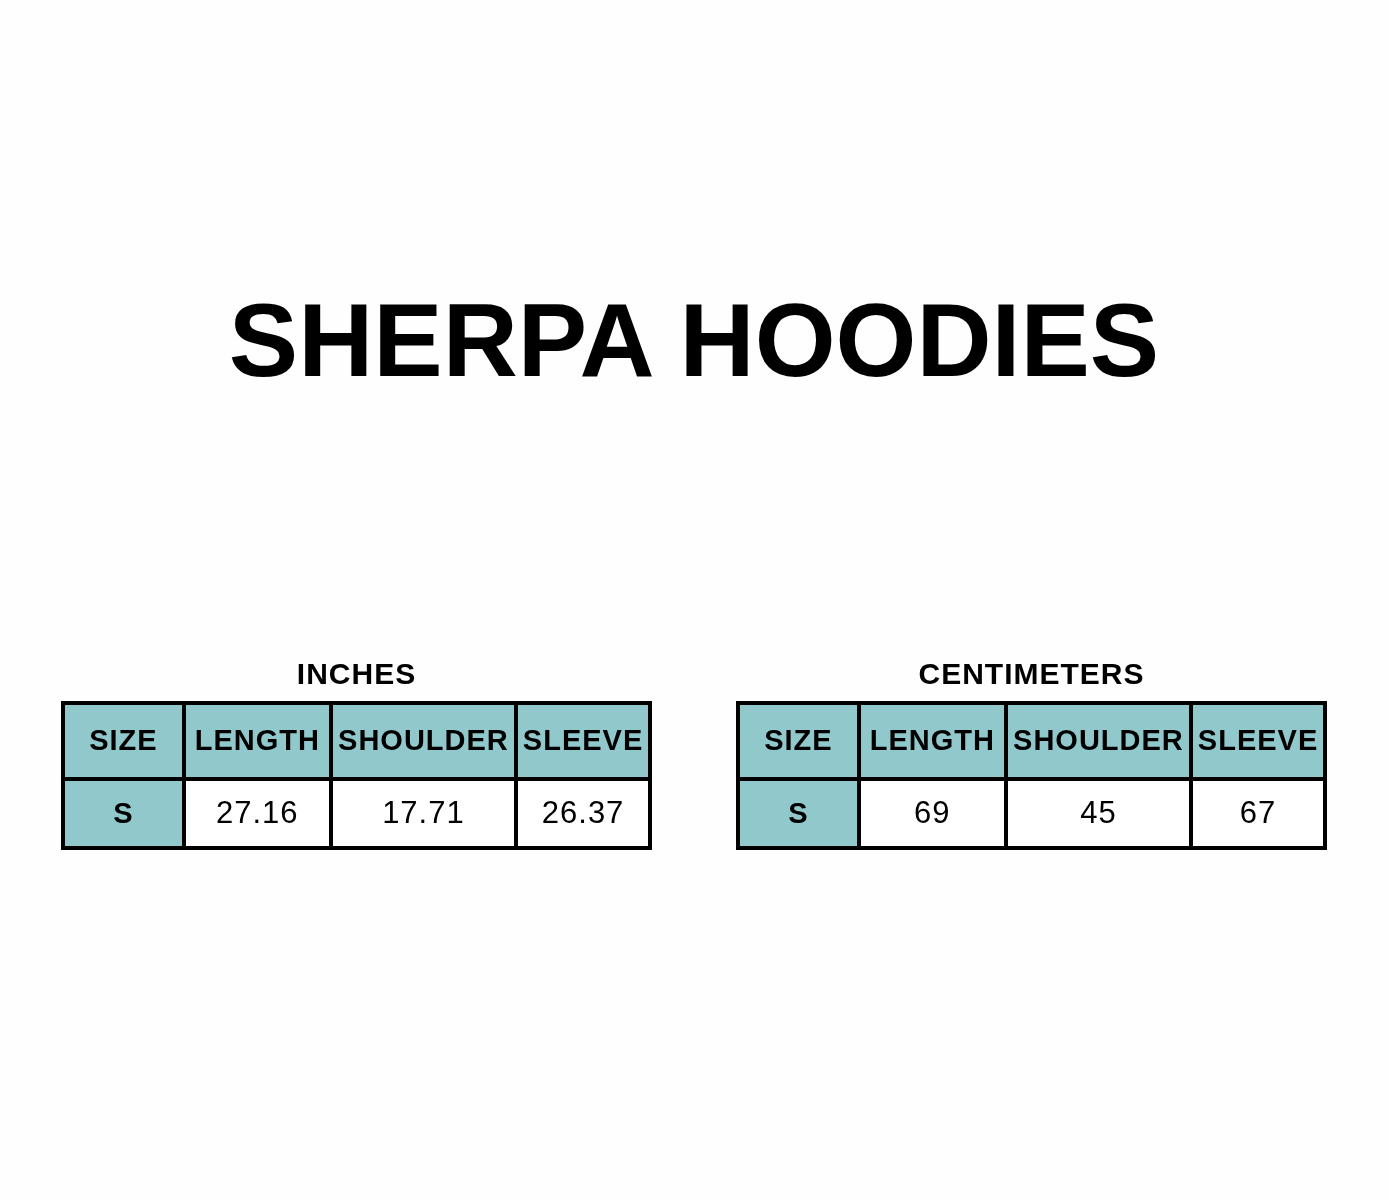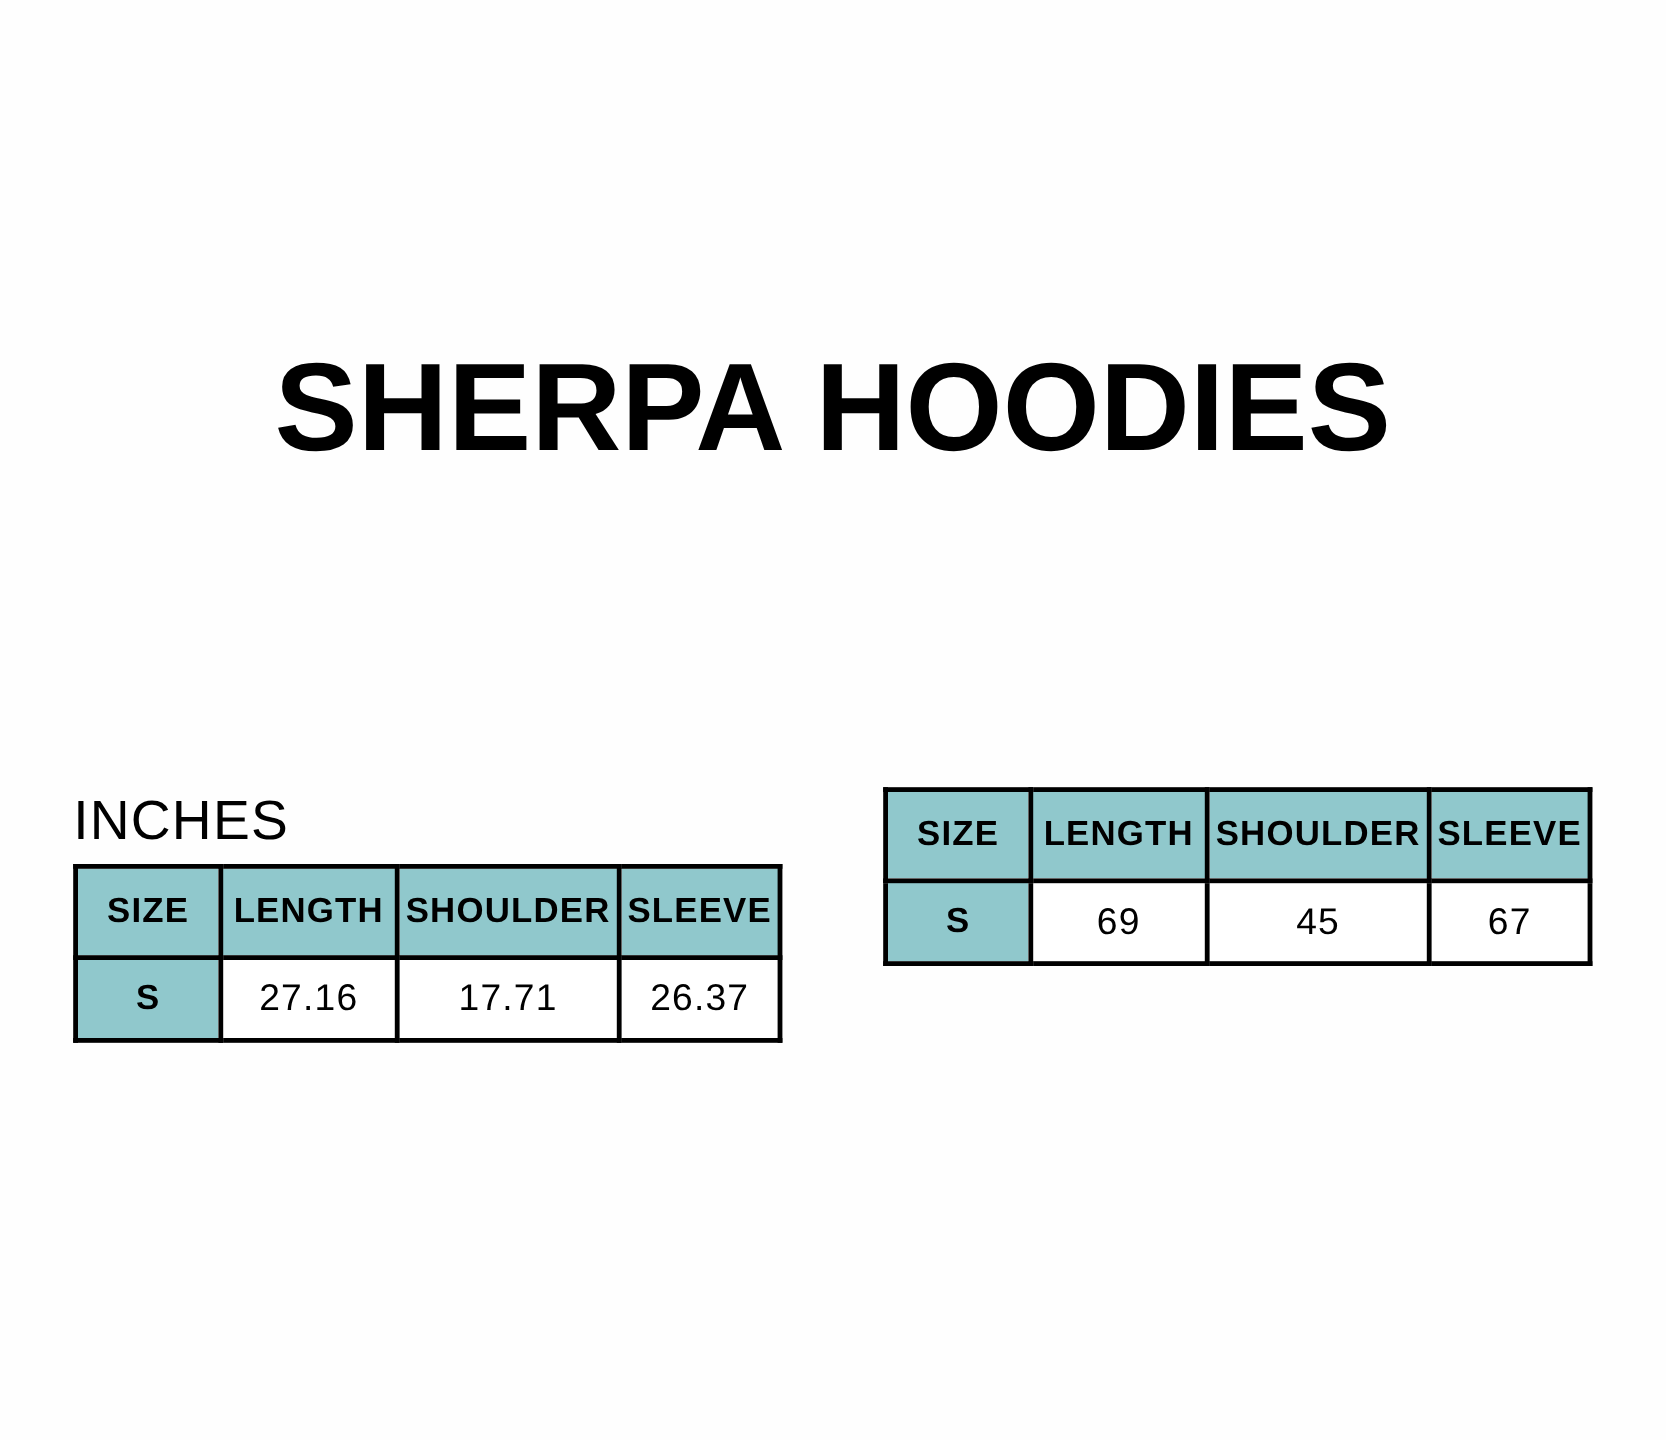--- a/index.html
+++ b/index.html
@@ -35,23 +35,23 @@
     display: flex;
     justify-content: center;
     gap: 84px;
     margin-top: 8px;
   }
   .unit-section {
     width: 591px;
   }
   .unit-label {
     margin: 0 0 9px 0;
-    text-align: left;
-    font-size: 46px;
-    font-weight: 400;
+    text-align: center;
+    font-size: 30px;
+    font-weight: 700;
     letter-spacing: 1px;
     line-height: 1.2;
   }
   table.size-table {
     width: 100%;
     border-collapse: collapse;
     table-layout: fixed;
   }
   .size-table th, .size-table td {
     border: 4px solid var(--border-color);
@@ -115,20 +115,21 @@
               <th>S</th>
               <td>27.16</td>
               <td>17.71</td>
               <td>26.37</td>
             </tr>
           </tbody>
         </table>
     </section>
 
     <section class="unit-section">
+      <h2 class="unit-label">CENTIMETERS</h2>
       <table class="size-table" id="table-1">
           <colgroup>
             <col style="width: 20.6%;">
             <col style="width: 25%;">
             <col style="width: 31.6%;">
             <col style="width: 22.8%;">
           </colgroup>
           <thead>
             <tr>
               <th>SIZE</th>

